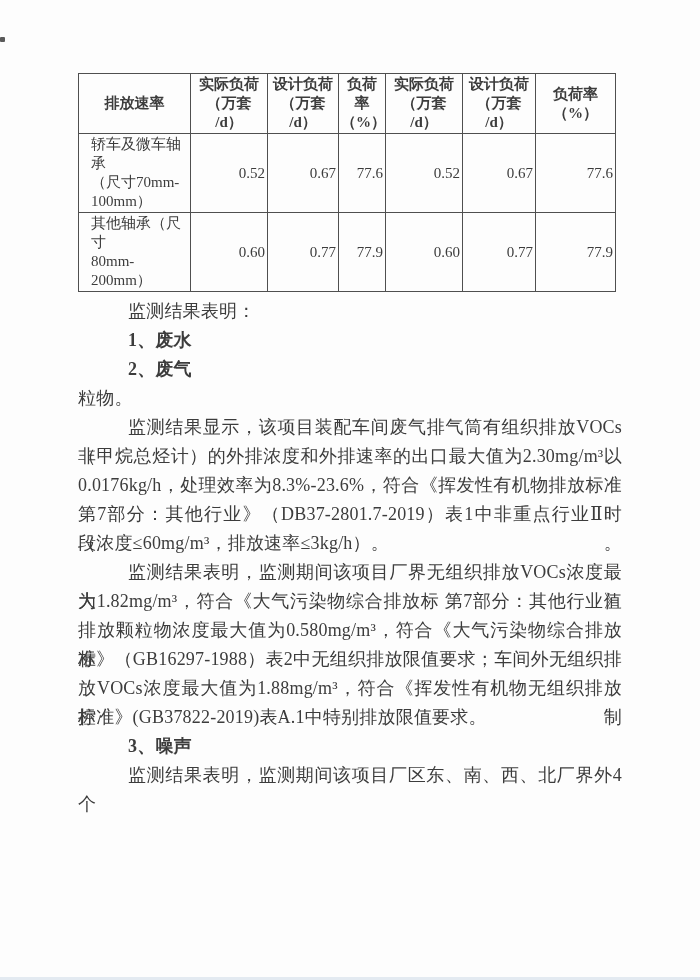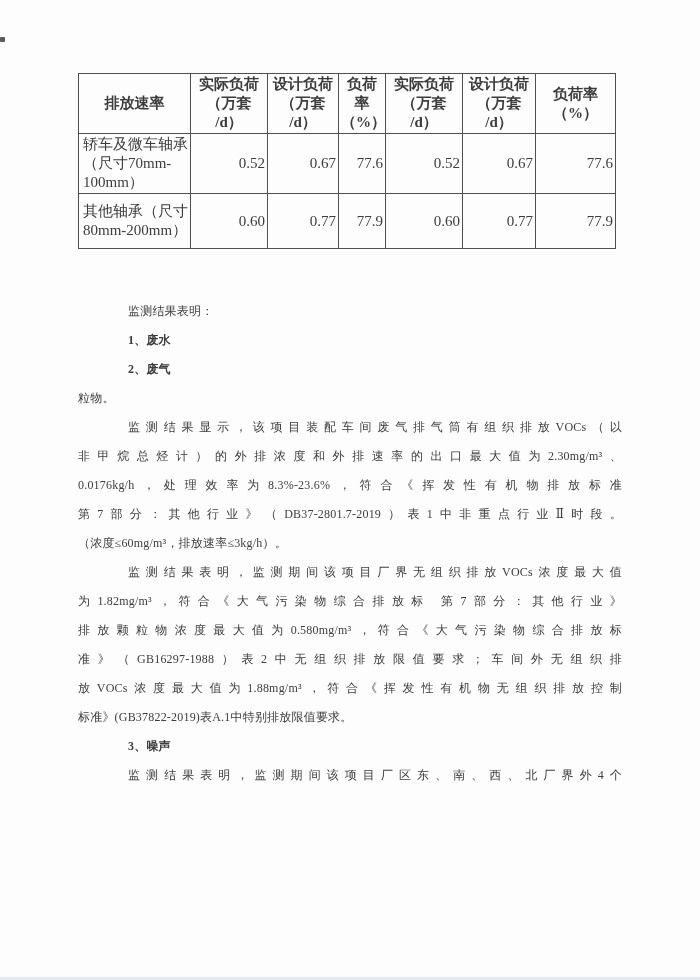--- a/index.html
+++ b/index.html
@@ -51,39 +51,39 @@
     padding: 1px 2px;
     overflow: hidden;
   }
   .doc-table th {
     font-weight: bold;
     text-align: center;
     white-space: pre-line;
   }
   .doc-table td.product-cell {
     text-align: left;
-    padding-left: 4px;
+    padding-left: 12px;
     white-space: pre-line;
   }
   .doc-table td.value-cell {
     text-align: right;
   }
   .doc-table thead tr { height: 60px; }
   .doc-table tbody tr:nth-child(1) { height: 60px; }
   .doc-table tbody tr:nth-child(2) { height: 55px; }
   .doc-table tbody tr:nth-child(3) { height: 41px; }
 
   .text-block {
     position: absolute;
     left: 78px;
     top: 297px;
     width: 544px;
   }
   .text-line {
-    font-size: 12px;
+    font-size: 18px;
     line-height: 29px;
     height: 29px;
     text-align: left;
     letter-spacing: 0.2px;
   }
   .text-line.indent { text-indent: 50px; }
   .text-line.bold { font-weight: bold; }
   .text-line.fill {
     text-align: justify;
     text-align-last: justify;

